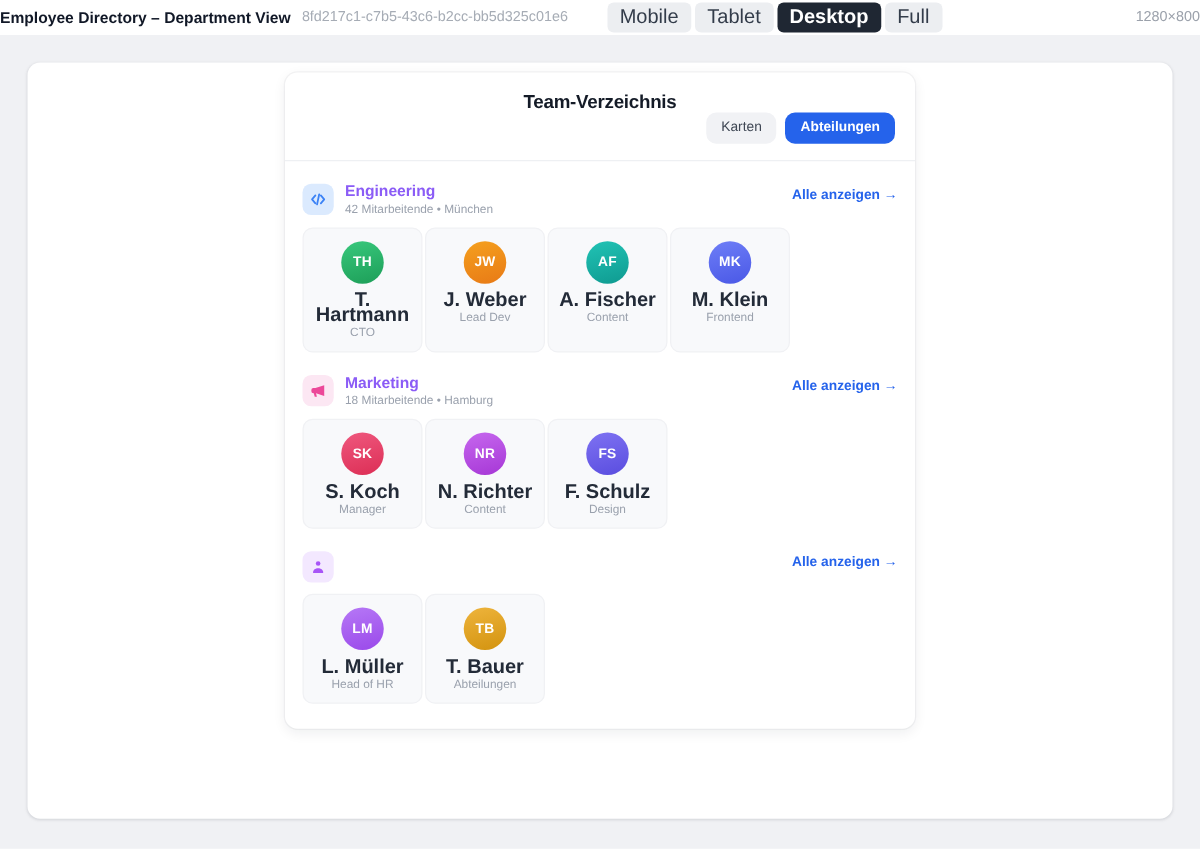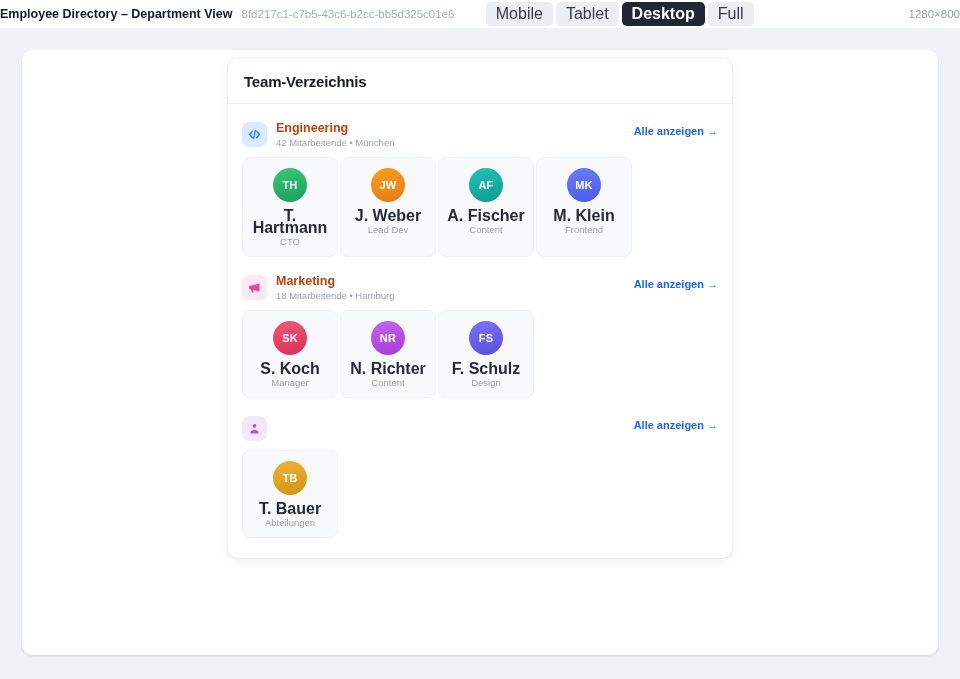--- a/index.html
+++ b/index.html
@@ -41,41 +41,42 @@
   .directory-card {
     width:504px; margin:8px auto 0;
     background:#ffffff; border-radius:10px;
     box-shadow:0 0 0 1px rgba(15,23,42,.045), 0 3px 10px rgba(15,23,42,.07);
     padding-bottom:20px;
   }
   .card-header {
     display:flex; align-items:center;
     padding:15px 16px 13px 16px;
     border-bottom:1px solid #eef0f3;
+    flex-direction:column;
   }
   .card-title { font-size:15px; font-weight:bold; color:#141b27; letter-spacing:-.2px; }
   .chip-group { margin-left:auto; display:flex; align-items:center; }
   .chip {
     border:none; cursor:pointer; margin-left:7px;
     font-family:inherit; font-size:11px; line-height:1;
     padding:7px 12px; border-radius:8px;
     background:#f1f2f5; color:#3f4754;
   }
   .chip.active { background:#2563eb; color:#ffffff; font-weight:600; }
 
   
   .dept-section { padding:0 14px; margin-top:17px; }
   .dept-header { display:flex; align-items:flex-start; }
   .dept-icon {
     width:25px; height:25px; border-radius:7px;
     display:flex; align-items:center; justify-content:center;
     margin-right:9px; margin-top:1px; flex:none;
   }
   .dept-icon svg { width:13px; height:13px; display:block; }
-  .dept-name { font-size:12.5px; font-weight:bold; color:#c2410c; line-height:14px; }
+  .dept-name { font-size:12.5px; font-weight:bold; color:#8b5cf6; line-height:14px; }
   .dept-meta { font-size:9.5px; color:#9aa1ad; margin-top:3px; line-height:10px; }
   .see-all {
     margin-left:auto; margin-top:4px;
     color:#2563eb; font-size:11px; font-weight:600;
     text-decoration:none; white-space:nowrap; cursor:pointer;
   }
   .emp-grid {
     display:grid; grid-template-columns:repeat(4, 96px);
     gap:2px; margin-top:9px;
   }
@@ -103,20 +104,24 @@
       <button class="vp-btn active">Desktop</button>
       <button class="vp-btn">Full</button>
     </span>
   <span class="topbar-res">1280×800</span>
 </div>
 
 <div class="frame-panel">
   <div class="directory-card">
     <div class="card-header">
       <span class="card-title">Team-Verzeichnis</span>
+      <span class="chip-group" id="chip-group">
+          <button class="chip">Karten</button>
+          <button class="chip active">Abteilungen</button>
+        </span>
     </div>
     <div id="sections">
   <div class="dept-section">
     <div class="dept-header">
       <span class="dept-icon" style="background: rgb(219, 234, 254); color: rgb(59, 130, 246);">
               <svg viewBox="0 0 24 24" fill="none" stroke="currentColor" stroke-width="2.6" stroke-linecap="round" stroke-linejoin="round">
                 <polyline points="8 6 3 12 8 18"></polyline>
                 <polyline points="16 6 21 12 16 18"></polyline>
                 <line x1="13.6" y1="4.5" x2="10.4" y2="19.5"></line>
               </svg>
@@ -192,20 +197,25 @@
     <div class="dept-header">
       <span class="dept-icon" style="background: rgb(243, 232, 255); color: rgb(168, 85, 247);">
               <svg viewBox="0 0 24 24" fill="currentColor">
                 <circle cx="12" cy="7" r="3.4"></circle>
                 <path d="M4.5 20.5c0-4 3.4-6.3 7.5-6.3s7.5 2.3 7.5 6.3v.5h-15z"></path>
               </svg>
             </span>
       <a class="see-all" style="color: rgb(37, 99, 235);">Alle anzeigen →</a>
     </div>
     <div class="emp-grid">
+  <div class="emp-card">
+    <div class="avatar" style="background: linear-gradient(165deg, rgb(182, 120, 246), rgb(154, 73, 234));">LM</div>
+    <div class="emp-name">L. Müller</div>
+    <div class="emp-role">Head of HR</div>
+  </div>
 
   <div class="emp-card">
     <div class="avatar" style="background: linear-gradient(165deg, rgb(238, 180, 60), rgb(211, 147, 15));">TB</div>
     <div class="emp-name">T. Bauer</div>
     <div class="emp-role">Abteilungen</div>
   </div>
 </div>
   </div>
 </div>
   </div>

